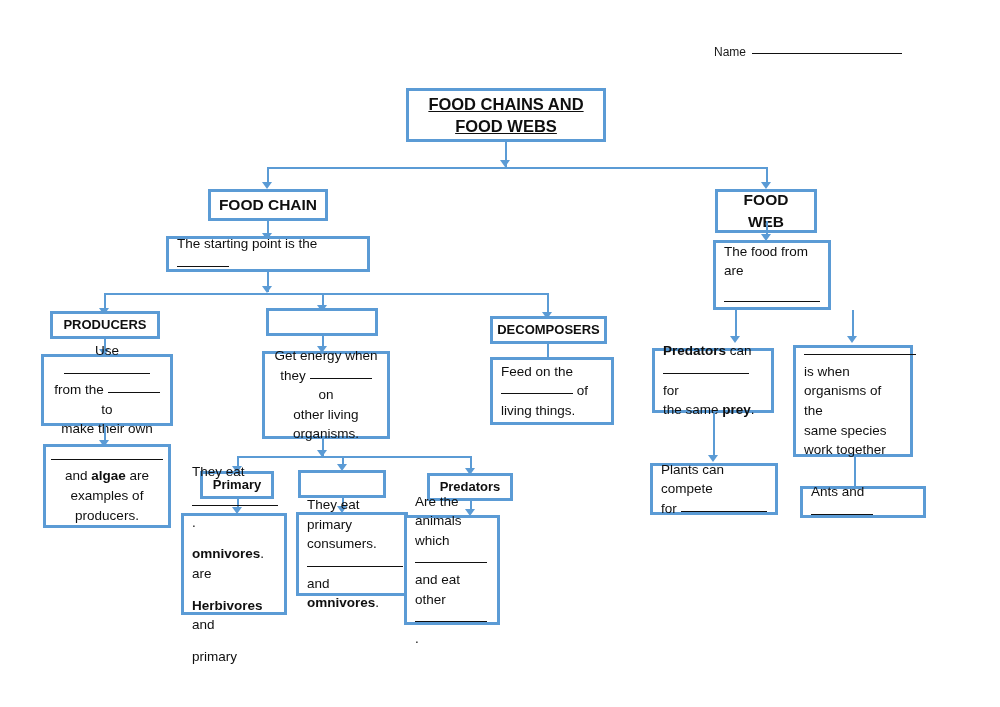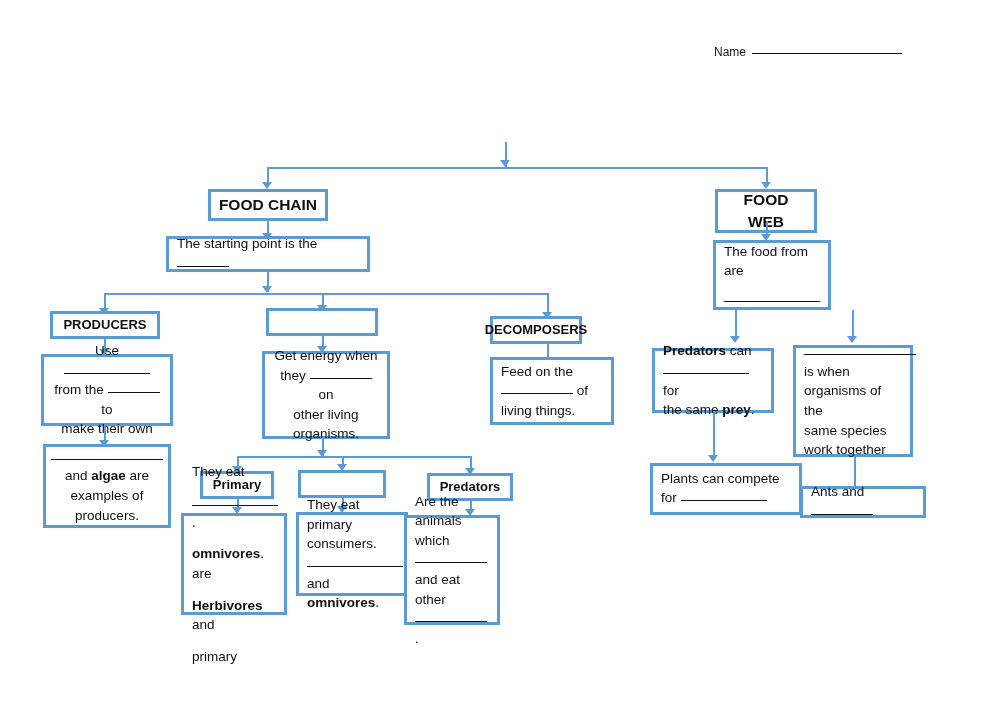--- a/index.html
+++ b/index.html
@@ -92,20 +92,23 @@
 </style>
 </head>
 <body>
 
 <div id="canvas">
 
   <div class="name-line" style="left:714px;top:45px;">
     <span>Name</span><span class="rule"></span>
   </div>
 
+  <div class="box title" style="left:406px;top:88px;width:200px;height:54px;">
+    <span>FOOD CHAINS AND FOOD WEBS</span>
+  </div>
 
   <div class="conn vline" style="left:505px;top:142px;height:26px;"></div>
   <div class="conn hline" style="left:267px;top:167px;width:500px;"></div>
   <div class="conn vline" style="left:267px;top:167px;height:17px;"></div>
   <div class="arrow" style="left:262px;top:182px;"></div>
   <div class="conn vline" style="left:766px;top:167px;height:17px;"></div>
   <div class="arrow" style="left:761px;top:182px;"></div>
   <div class="conn vline" style="left:505px;top:167px;height:0px;"></div>
   <div class="arrow" style="left:500px;top:160px;"></div>
 
@@ -178,21 +181,21 @@
     <div>Get energy when</div>
     <div>
       <span>they</span>
       <span class="ln w60"></span>
       <span>on</span>
     </div>
     <div>other living</div>
     <div>organisms.</div>
   </div>
 
-  <div class="box head" style="left:490px;top:316px;width:92px;height:28px;">
+  <div class="box head" style="left:490px;top:316px;width:117px;height:28px;">
     <span>DECOMPOSERS</span>
   </div>
   <div class="conn vline" style="left:547px;top:344px;height:14px;"></div>
 
   <div class="box body" style="left:490px;top:357px;width:124px;height:68px;">
     <div>Feed on the</div>
     <div>
       <span class="ln w70"></span>
       <span>of</span>
     </div>
@@ -305,21 +308,21 @@
     </div>
     <div>is when</div>
     <div>organisms of the</div>
     <div>same species</div>
     <div>work together</div>
   </div>
 
   <div class="conn vline" style="left:713px;top:413px;height:44px;"></div>
   <div class="arrow" style="left:708px;top:455px;"></div>
 
-  <div class="box body" style="left:650px;top:463px;width:152px;height:52px;justify-content:flex-end;">
+  <div class="box body" style="left:650px;top:463px;width:128px;height:52px;">
     <div>Plants can compete</div>
     <div>
       <span>for</span>
       <span class="ln w85"></span>
     </div>
   </div>
 
   <div class="conn vline" style="left:854px;top:457px;height:46px;"></div>
   <div class="arrow" style="left:849px;top:497px;"></div>
 

